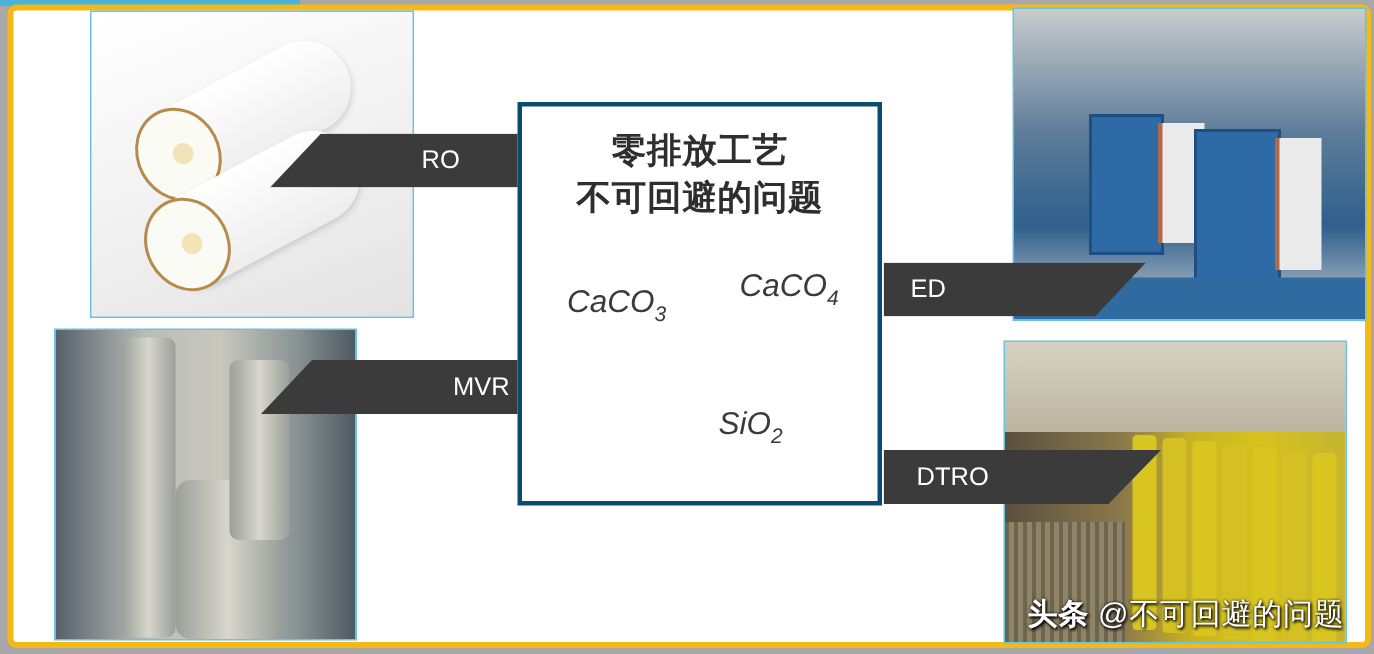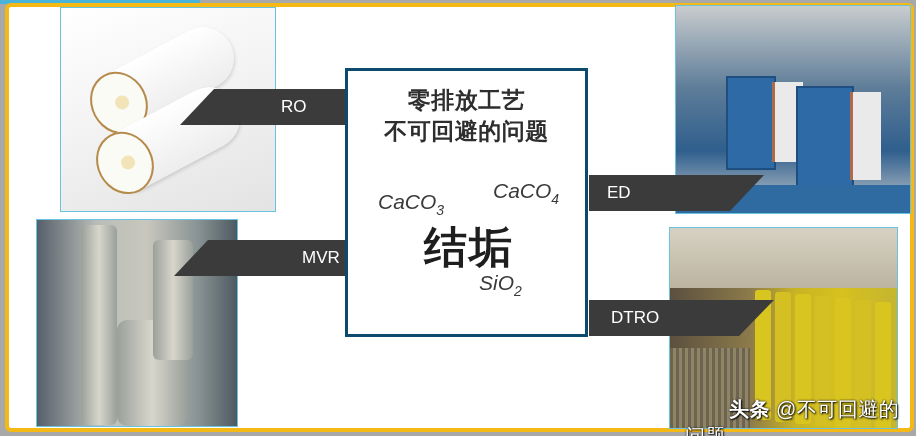--- a/index.html
+++ b/index.html
@@ -35,21 +35,21 @@
   .title { position:absolute; left:0; width:100%; text-align:center; font-weight:bold; font-size:23px; color:#2e2e2e; letter-spacing:0.5px; }
   .t1 { top:14px; }
   .t2 { top:45px; }
   .chem { position:absolute; font-size:21px; color:#3a3a3a;font-style:italic; }
   .chem sub { font-size:14px; vertical-align:-6px; }
   .caco3 { left:30px; top:119px; }
   .caso4 { left:145px; top:108px; }
   .sio2 { left:131px; top:200px; }
   .scale { position:absolute; left:76px; top:148px; font-size:43px; font-weight:bold; color:#1e1e1e; letter-spacing:2px; }
   .watermark { position:absolute; left:685px; top:396px; font-size:20px; color:#ffffff; text-shadow:0 0 2px #000, 1px 1px 2px #000; letter-spacing:0.5px; }
-  .watermark b { font-weight:bold;padding-left:44px; }
+  .watermark b { font-weight:bold; }
 </style>
 </head>
 <body>
 
 <div class="accent-top"></div>
 <div class="frame"></div>
 
 <div class="photo ro">
   <div class="membrane" style="left:28px;top:40px;">
       <div class="cap"></div>
@@ -98,17 +98,16 @@
   </div>
 <div class="banner b-dtro">
     <span>DTRO</span>
   </div>
 
 <div class="center-box">
   <div class="title t1">零排放工艺</div>
   <div class="title t2">不可回避的问题</div>
   <div class="chem caco3"><span>CaCO</span><sub>3</sub></div>
   <div class="chem caso4"><span>CaCO</span><sub>4</sub></div>
-  <div class="scale">结垢</div>
   <div class="chem sio2"><span>SiO</span><sub>2</sub></div>
 </div>
 
 <div class="watermark"><b>头条</b> <span>@不可回避的问题</span></div>
 
 </body></html>

